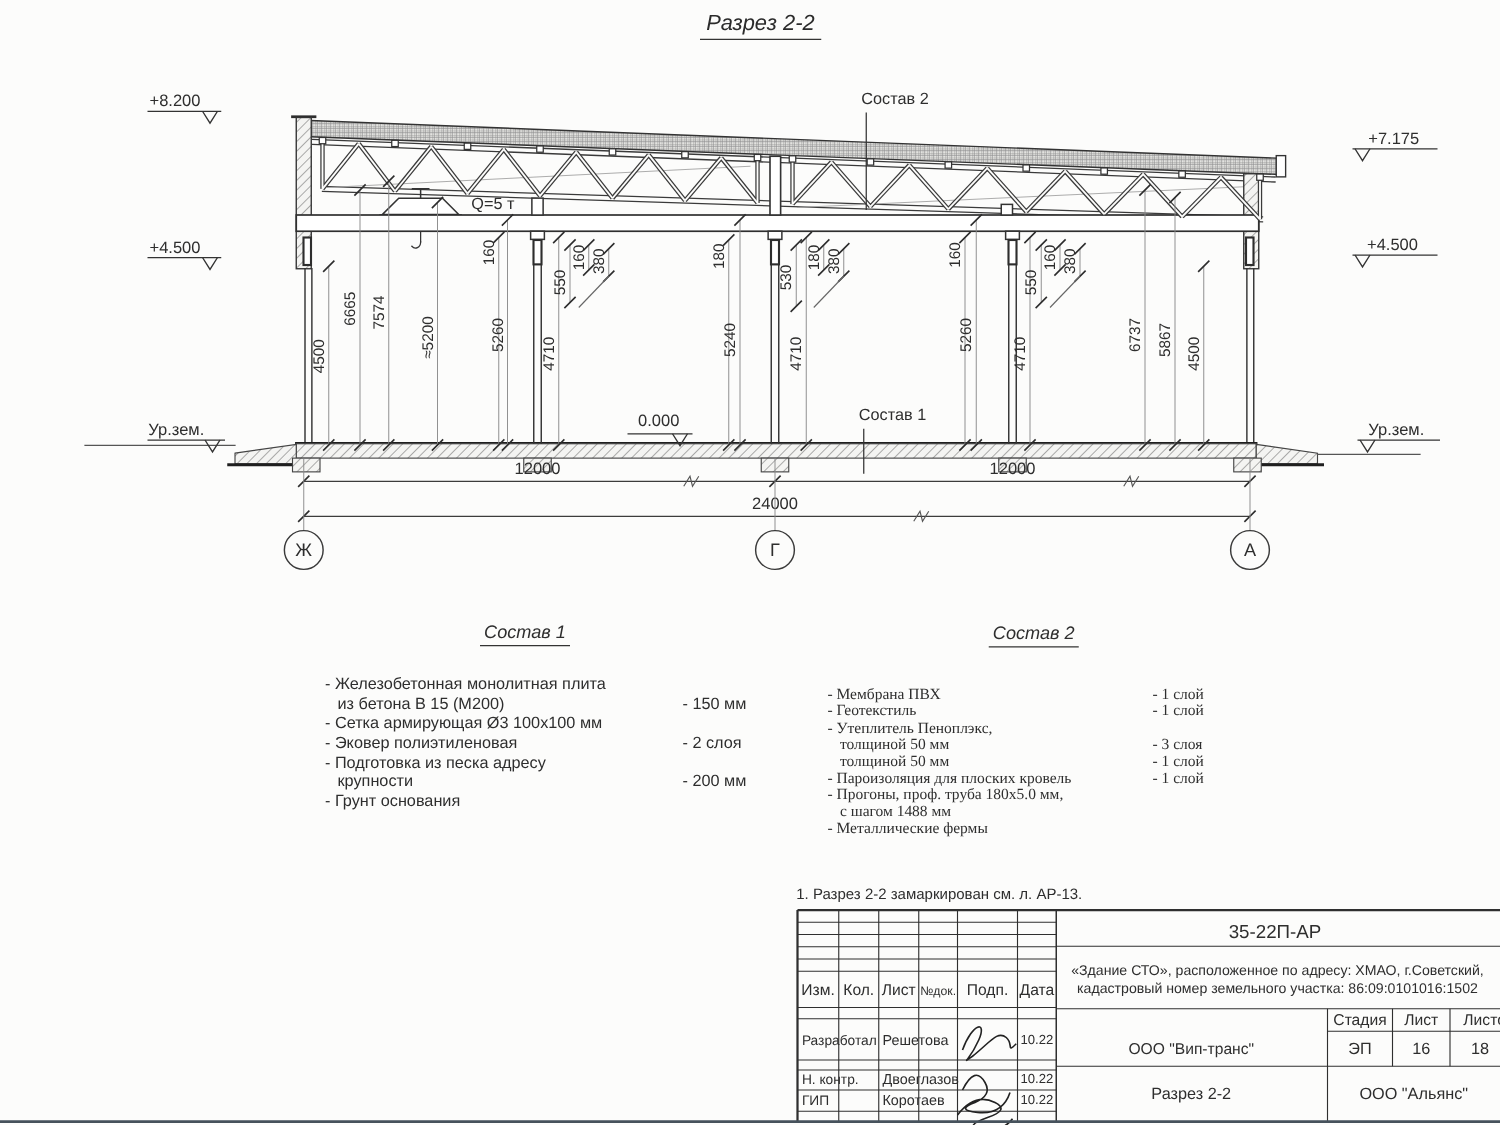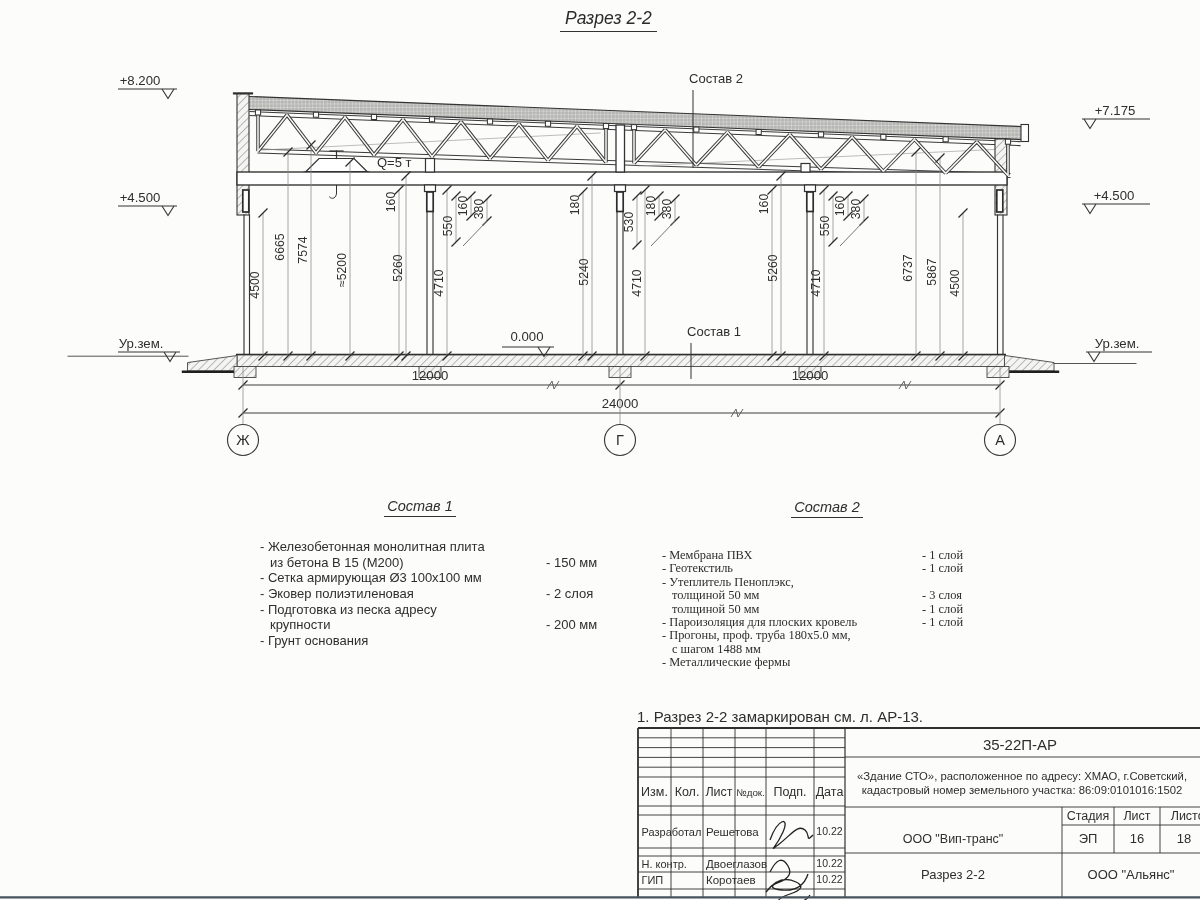--- a/index.html
+++ b/index.html
@@ -25,21 +25,21 @@
   .ctext.ind{padding-left:10px;}
   .cval{position:absolute;top:0;}
   #comp1{left:260px;top:498px;width:320px;font-size:13px;}
   #comp1 .comp-items{margin-top:22px;}
   #comp1 .crow{height:15.7px;line-height:15.7px;}
   #comp1 .cval{left:256px;margin-left:30px;}
   #comp2{left:662px;top:499px;width:330px;font-size:12.4px;}
   #comp2 .comp-items{margin-top:31px;}
   #comp2 .crow{height:13.4px;line-height:13.4px;font-family:Liberation Serif, serif;}
   #comp2 .cval{left:260px;}
-  .note{left:637px;top:708px;font-size:15px;text-align:right;}
+  .note{left:637px;top:708px;font-size:12px;text-align:right;}
 </style>
 </head>
 <body>
 
 <svg id="sheet-svg" width="1200" height="900" viewBox="0 0 1200 900">
   <defs>
     <pattern id="pHatch" width="5.5" height="5.5" patternUnits="userSpaceOnUse" patternTransform="rotate(45)">
       <rect width="5.5" height="5.5" fill="#f4f4f2"></rect>
       <line x1="0" y1="0" x2="0" y2="5.5" stroke="#6e6e6e" stroke-width="0.9"></line>
     </pattern>

